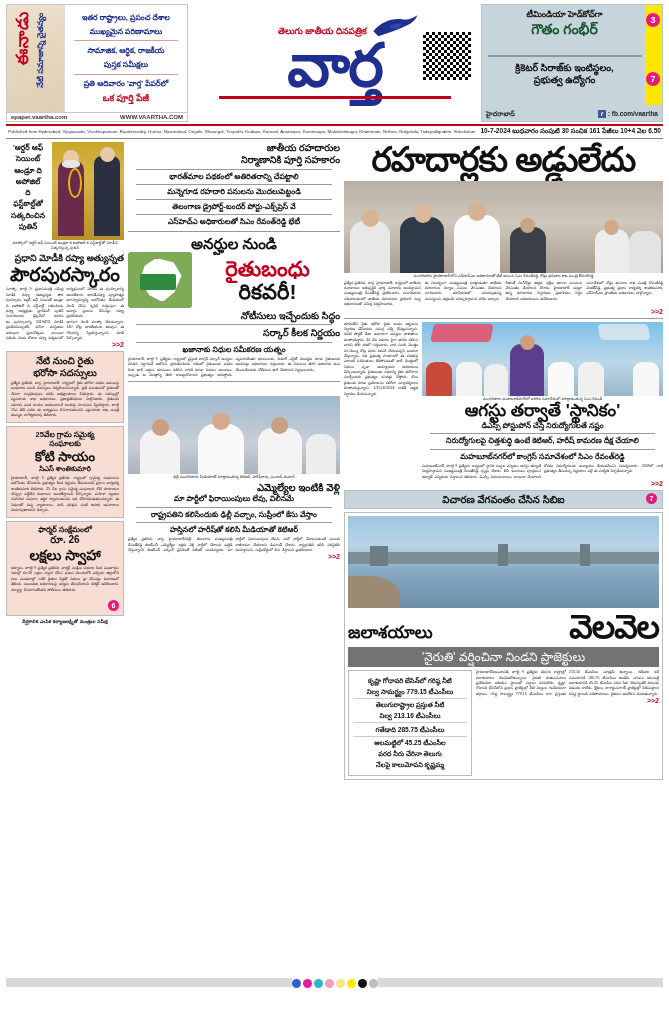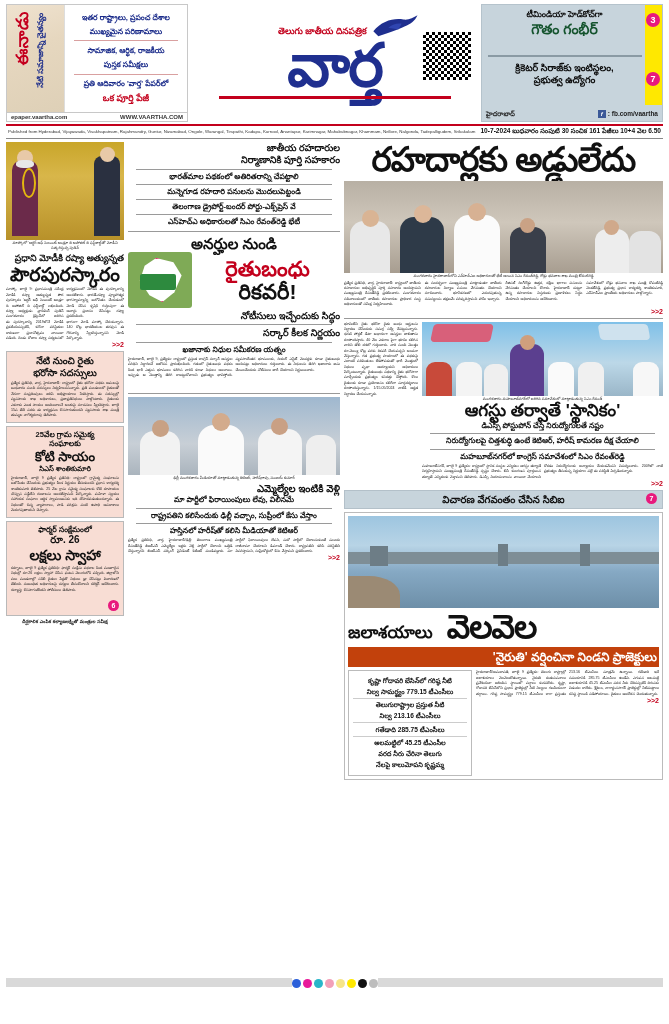--- a/index.html
+++ b/index.html
@@ -76,21 +76,21 @@
   .hl-sub { font-size:9.5px; font-weight:bold; color:#111; text-align:right; line-height:1.3;}
   .hl-sub2 { font-size:7.6px; font-weight:bold; color:#111; text-align:center; line-height:1.35;}
   .sep-line { border-top:1px solid #9a9a9a; margin:2px 8px; }
   .red-word { color:#c3001c; }
 
   .more { text-align:right; color:#c3001c; font-size:7px; font-weight:bold; }
   .pgcirc { width:11px; height:11px; border-radius:50%; background:#e8197d; color:#fff;
      font-size:7px; font-weight:bold; display:inline-flex; align-items:center; justify-content:center;}
 
   .banner-gray { background:#c7d4dc; border:1px solid #b3c0c9; padding:3px 5px; position:relative;}
-  .banner-red { background:#c2410c; color:#fff; text-align:right; font-weight:bold; font-size:12px; padding:3px 2px; line-height:1.2;}
+  .banner-red { background:#737373; color:#fff; text-align:center; font-weight:normal; font-size:12px; padding:3px 2px; line-height:1.2;}
 
   .figs { border:1px solid #bbb; padding:3px 4px; }
   .fig-line { text-align:center; font-size:8px; font-weight:bold; color:#111; line-height:1.45; border-bottom:1px solid #ccc; padding:1.5px 0;}
   .fig-line:last-child { border-bottom:none; }
 
   .colorbar { display:flex; gap:2px; justify-content:center; align-items:center; padding:3px 0 0;}
   .colorbar i { width:9px; height:9px; border-radius:50%; display:block; }
   .cbar-wrap { display:flex; align-items:center; gap:0; margin-top:4px;}
   .cbar-wrap .grayblk { flex:1; height:9px; background:#d9d9d9;}
   .map-thumb { width:64px; height:56px; background:#7faa56; border-radius:3px; position:relative; overflow:hidden; flex:none;}
@@ -164,20 +164,32 @@
     <span class="right">10-7-2024 బుధవారం సంపుటి 30 సంచిక 161 పేజీలు 10+4 వెల 6.50</span>
   </div>
   <div class="thin-rule"></div>
 
   <div class="body-grid">
 
     <div class="col-left">
 
       <div>
         <div style="display:flex; gap:2px;">
+          <div style="width:44px; text-align:center;">
+            <div style="font-size:7.5px; font-weight:bold; line-height:1.5; color:#111;">
+              <span>'ఆర్డర్ ఆఫ్</span><br>
+              <span>సెయింట్</span><br>
+              <span>ఆండ్రూ ది</span><br>
+              <span>అపోజిల్</span><br>
+              <span>ది</span><br>
+              <span>ఫస్ట్‌కాల్డ్‌తో</span><br>
+              <span>సత్కరించిన</span><br>
+              <span>పుతిన్</span>
+            </div>
+          </div>
           <div class="photo" style="flex:1; height:98px; background:linear-gradient(180deg,#c9a62a 0%,#d8b64a 35%,#b8912a 100%);">
             <div style="position:absolute;left:6px;top:18px;width:26px;height:76px;background:#6b2a4a;border-radius:10px 10px 0 0;"></div>
             <div style="position:absolute;left:11px;top:8px;width:16px;height:16px;border-radius:50%;background:#e8c9a8;"></div>
             <div style="position:absolute;left:10px;top:18px;width:18px;height:8px;background:#e8e8e8;border-radius:40%;"></div>
             <div style="position:absolute;right:4px;top:14px;width:26px;height:80px;background:#2a3040;border-radius:8px 8px 0 0;"></div>
             <div style="position:absolute;right:9px;top:5px;width:15px;height:15px;border-radius:50%;background:#e8c9a8;"></div>
             <div style="position:absolute;left:16px;top:26px;width:14px;height:30px;border:2px solid #e3b70f;border-radius:50%;"></div>
           </div>
         </div>
         <div class="cap">మాస్కోలో 'ఆర్డర్ ఆఫ్ సెయింట్ ఆండ్రూ ది అపోజిల్ ది ఫస్ట్‌కాల్డ్‌తో' మోడీని సత్కరిస్తున్న పుతిన్</div>
@@ -243,21 +255,21 @@
           </div>
         </div>
         <div class="hl-sub" style="margin-top:2px;">నోటీసులు ఇచ్చేందుకు సిద్ధం</div>
         <div class="sep-line"></div>
         <div class="hl-sub">సర్కార్ కీలక నిర్ణయం</div>
         <div class="sep-line"></div>
         <div class="hl-sub2">ఖజానాకు నిధుల సమీకరణ యత్నం</div>
         <div class="tl-text c2" style="margin-top:2px;">హైదరాబాద్, జూలై 9, ప్రత్యేకం: రాష్ట్రంలో ప్రస్తుత కాంగ్రెస్ సర్కార్ అనర్హుల పరిధిని నిర్ధారించే ఆలోచన ప్రారంభించింది. గతంలో రైతుబంధు పథకం కింద భారీ ఎత్తున భూములు కలిగిన వారికి కూడా నిధులు అందాయి. ఇప్పుడు ఆ మొత్తాన్ని తిరిగి రాబట్టుకోవాలని ప్రభుత్వం భావిస్తోంది. వ్యవసాయేతర భూములకు, రియల్ ఎస్టేట్ వెంచర్లకు కూడా రైతుబంధు అందినట్లు అధికారులు గుర్తించారు. ఈ నిధులను తిరిగి ఖజానాకు జమ చేయించేందుకు నోటీసులు జారీ చేయాలని నిర్ణయించారు.</div>
       </div>
 
-      <div style="border-top:1px solid #999; padding-top:3px; margin-top:12px;">
+      <div style="border-top:1px solid #999; padding-top:14px; margin-top:0;">
         <div class="photo" style="height:78px; background:linear-gradient(180deg,#9fb8cf 0%,#c8cfd6 60%,#aab4bd 100%);">
           <div style="position:absolute;bottom:0;left:12px;width:40px;height:44px;background:#f2f2f2;border-radius:14px 14px 0 0;"></div>
           <div style="position:absolute;bottom:38px;left:24px;width:17px;height:17px;border-radius:50%;background:#c8a184;"></div>
           <div style="position:absolute;bottom:0;left:70px;width:46px;height:50px;background:#fafafa;border-radius:16px 16px 0 0;"></div>
           <div style="position:absolute;bottom:44px;left:84px;width:18px;height:18px;border-radius:50%;background:#d3ab8c;"></div>
           <div style="position:absolute;bottom:0;left:130px;width:44px;height:46px;background:#f4f4f4;border-radius:14px 14px 0 0;"></div>
           <div style="position:absolute;bottom:40px;left:143px;width:17px;height:17px;border-radius:50%;background:#c9a084;"></div>
           <div style="position:absolute;bottom:0;right:4px;width:30px;height:40px;background:#eee;border-radius:12px 12px 0 0;"></div>
         </div>
         <div class="cap">ఢిల్లీ మంగళవారం మీడియాతో మాట్లాడుతున్న కెటిఆర్, హరీష్‌రావు, సంజయ్ కుమార్</div>
@@ -337,21 +349,21 @@
       </div>
 
       <div style="border:1px solid #bbb; padding:3px;">
         <div class="photo" style="height:92px; background:linear-gradient(180deg,#9dc5e0 0%,#b8d4e6 32%,#86a9c4 60%,#6d8fa8 100%);">
           <div style="position:absolute;top:36px;left:0;right:0;height:12px;background:#7e8e96;"></div>
           <div style="position:absolute;top:30px;left:22px;width:18px;height:20px;background:#6d7d86;"></div>
           <div style="position:absolute;top:28px;left:150px;width:10px;height:22px;background:#6d7d86;"></div>
           <div style="position:absolute;top:28px;left:232px;width:10px;height:22px;background:#6d7d86;"></div>
           <div style="position:absolute;bottom:0;left:0;width:52px;height:32px;background:#9b8a74;border-radius:0 60% 0 0;"></div>
         </div>
-        <div style="display:flex;align-items:baseline;justify-content:flex-start;gap:14px;margin-top:2px;">
+        <div style="display:flex;align-items:baseline;justify-content:space-between;gap:3px;margin-top:2px;">
           <span class="hl-mid" style="font-size:17px;">జలాశయాలు</span>
           <span class="hl-mega" style="font-size:33px;">వెలవెల</span>
         </div>
         <div class="banner-red" style="margin-top:2px;">'నైరుతి' వర్షించినా నిండని ప్రాజెక్టులు</div>
         <div style="display:flex; gap:4px; margin-top:3px;">
           <div class="figs" style="width:124px;">
             <div class="fig-line" style="font-size:6.6px;border-bottom:none;padding-bottom:0;">కృష్ణా గోదావరి బేసిన్‌లో గరిష్ఠ నీటి</div>
             <div class="fig-line" style="font-size:6.6px;">నిల్వ సామర్థ్యం 779.15 టీఎంసీలు</div>
             <div class="fig-line" style="font-size:6.6px;border-bottom:none;padding-bottom:0;">తెలుగురాష్ట్రాల ప్రస్తుత నీటి</div>
             <div class="fig-line" style="font-size:6.6px;">నిల్వ 213.16 టీఎంసీలు</div>

